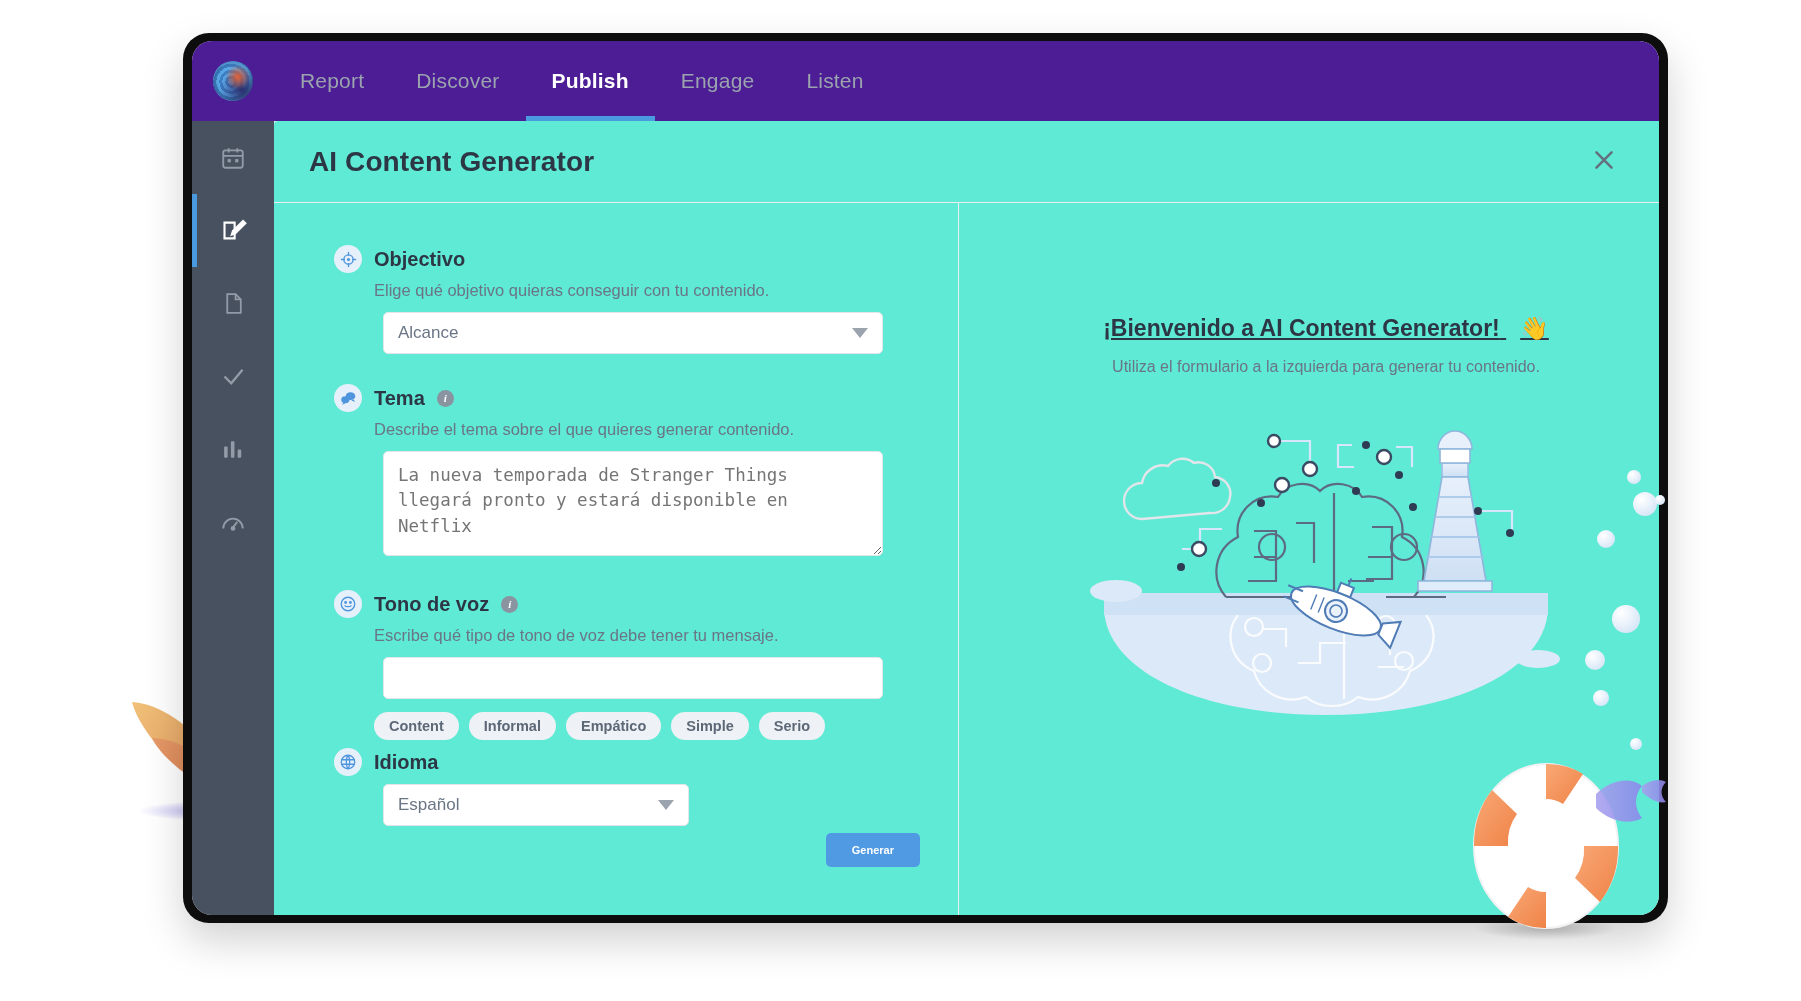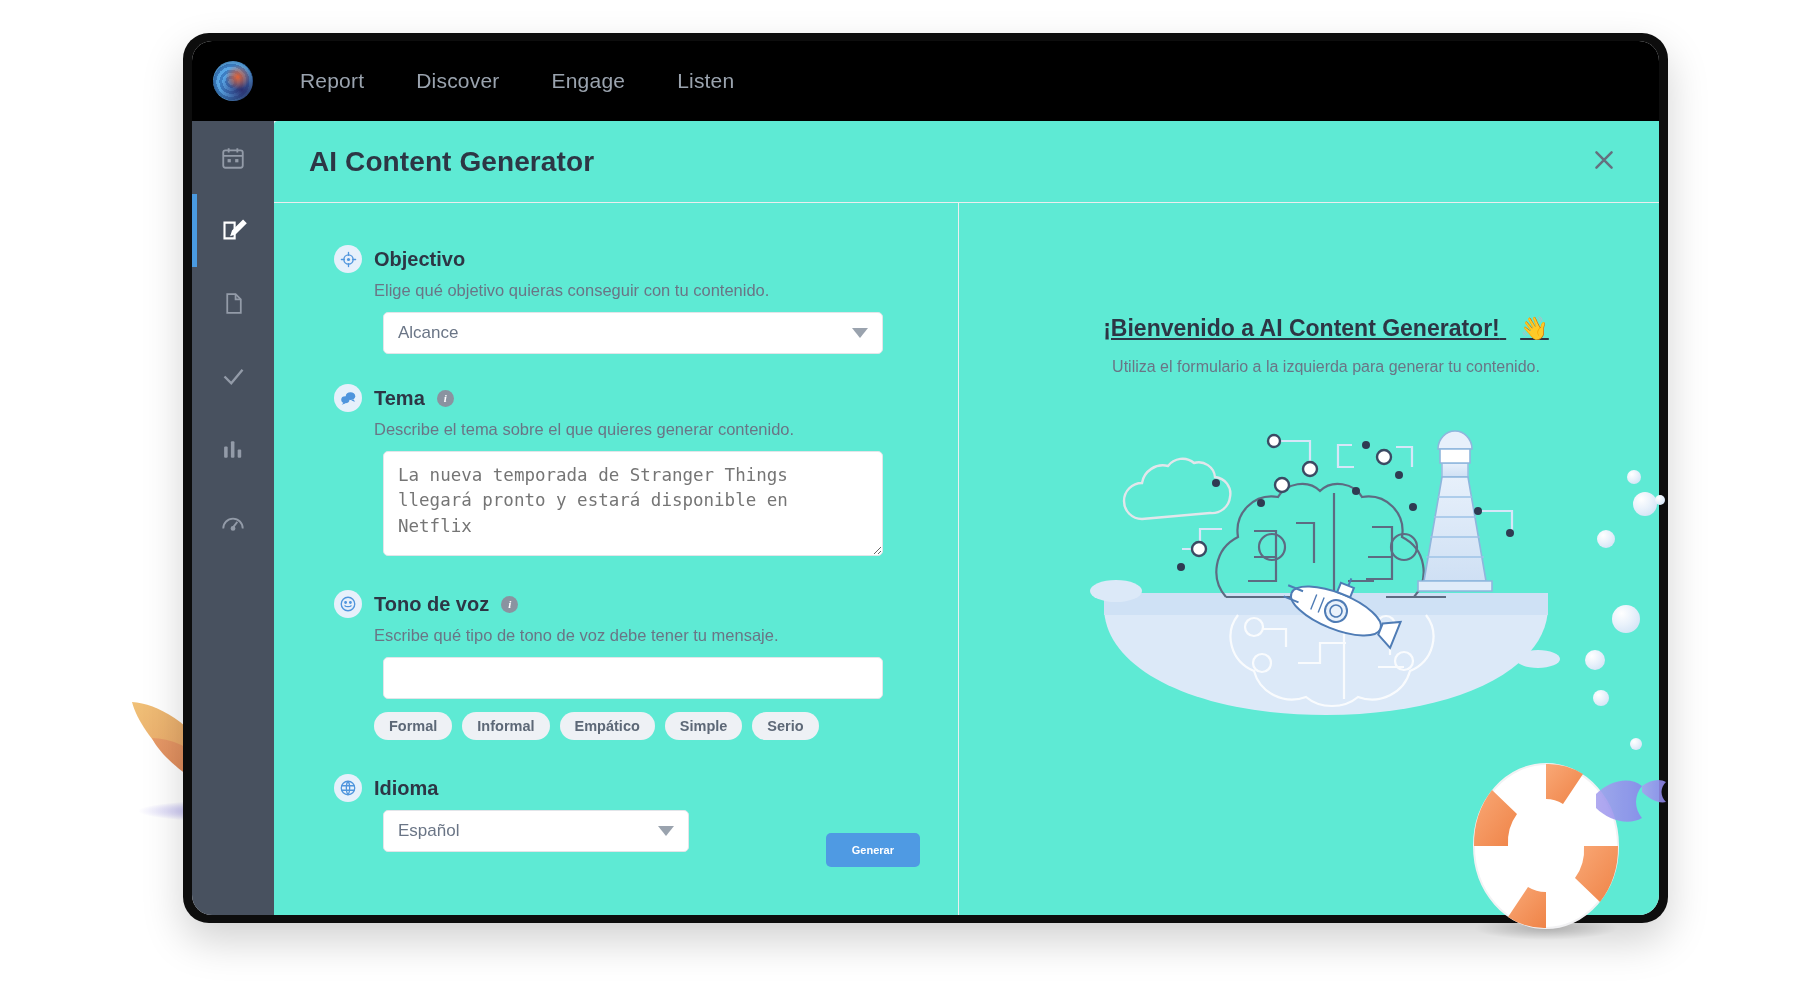--- a/index.html
+++ b/index.html
@@ -28,21 +28,21 @@
     width: 1467px; height: 874px;
     background: #eceef0;
     border-radius: 20px;
     overflow: hidden;
   }
 
   
   .topnav {
     position: absolute; left: 0; top: 0;
     width: 100%; height: 80px;
-    background: #000000;
+    background: #4c1d95;
     display: flex; align-items: center;
   }
   .logo-wrap {
     width: 82px; height: 80px;
     display: flex; align-items: center; justify-content: center;
   }
   .logo {
     width: 40px; height: 40px; border-radius: 50%;
     background:
       radial-gradient(circle at 62% 40%, rgba(233,96,46,0.95) 0%, rgba(233,96,46,0.0) 36%),
@@ -273,20 +273,23 @@
       <div class="logo-wrap">
         <div class="logo"></div>
       </div>
       <div class="nav-items">
         <div class="nav-item">
           <span>Report</span>
         </div>
         <div class="nav-item">
           <span>Discover</span>
         </div>
+        <div class="nav-item active">
+          <span>Publish</span>
+        </div>
         <div class="nav-item">
           <span>Engage</span>
         </div>
         <div class="nav-item">
           <span>Listen</span>
         </div>
       </div>
     </div>
 
     <div class="sidebar">
@@ -392,39 +395,39 @@
               </span>
               <span class="field-label">Tema</span>
               <span class="info-icon">i</span>
             </div>
             <div class="field-help">Describe el tema sobre el que quieres generar contenido.</div>
             <div class="control">
               <textarea class="textarea-box" placeholder="La nueva temporada de Stranger Things llegará pronto y estará disponible en Netflix" style=""></textarea>
             </div>
           </div>
 
-          <div class="field" style="margin-bottom:34px;">
+          <div class="field" style="margin-bottom:8px;">
             <div class="field-head">
               <span class="field-icon">
                 <svg width="18" height="18" viewBox="0 0 24 24" fill="none" stroke="currentColor" stroke-width="1.8">
                   <circle cx="12" cy="12" r="9"></circle>
                   <circle cx="8.8" cy="10" r="1" fill="currentColor"></circle>
                   <circle cx="15.2" cy="10" r="1" fill="currentColor"></circle>
                   <path d="M8 14.4c1.2 1.5 6.8 1.5 8 0" stroke-linecap="round"></path>
                 </svg>
               </span>
               <span class="field-label">Tono de voz</span>
               <span class="info-icon">i</span>
             </div>
             <div class="field-help">Escribe qué tipo de tono de voz debe tener tu mensaje.</div>
             <div class="control">
               <input class="input-box" placeholder="" style="">
             </div>
             <div class="chips">
-              <span class="chip">Formal</span>
+              <span class="chip">Content</span>
               <span class="chip">Informal</span>
               <span class="chip">Empático</span>
               <span class="chip">Simple</span>
               <span class="chip">Serio</span>
             </div>
           </div>
 
           <div class="field">
             <div class="field-head">
               <span class="field-icon">

